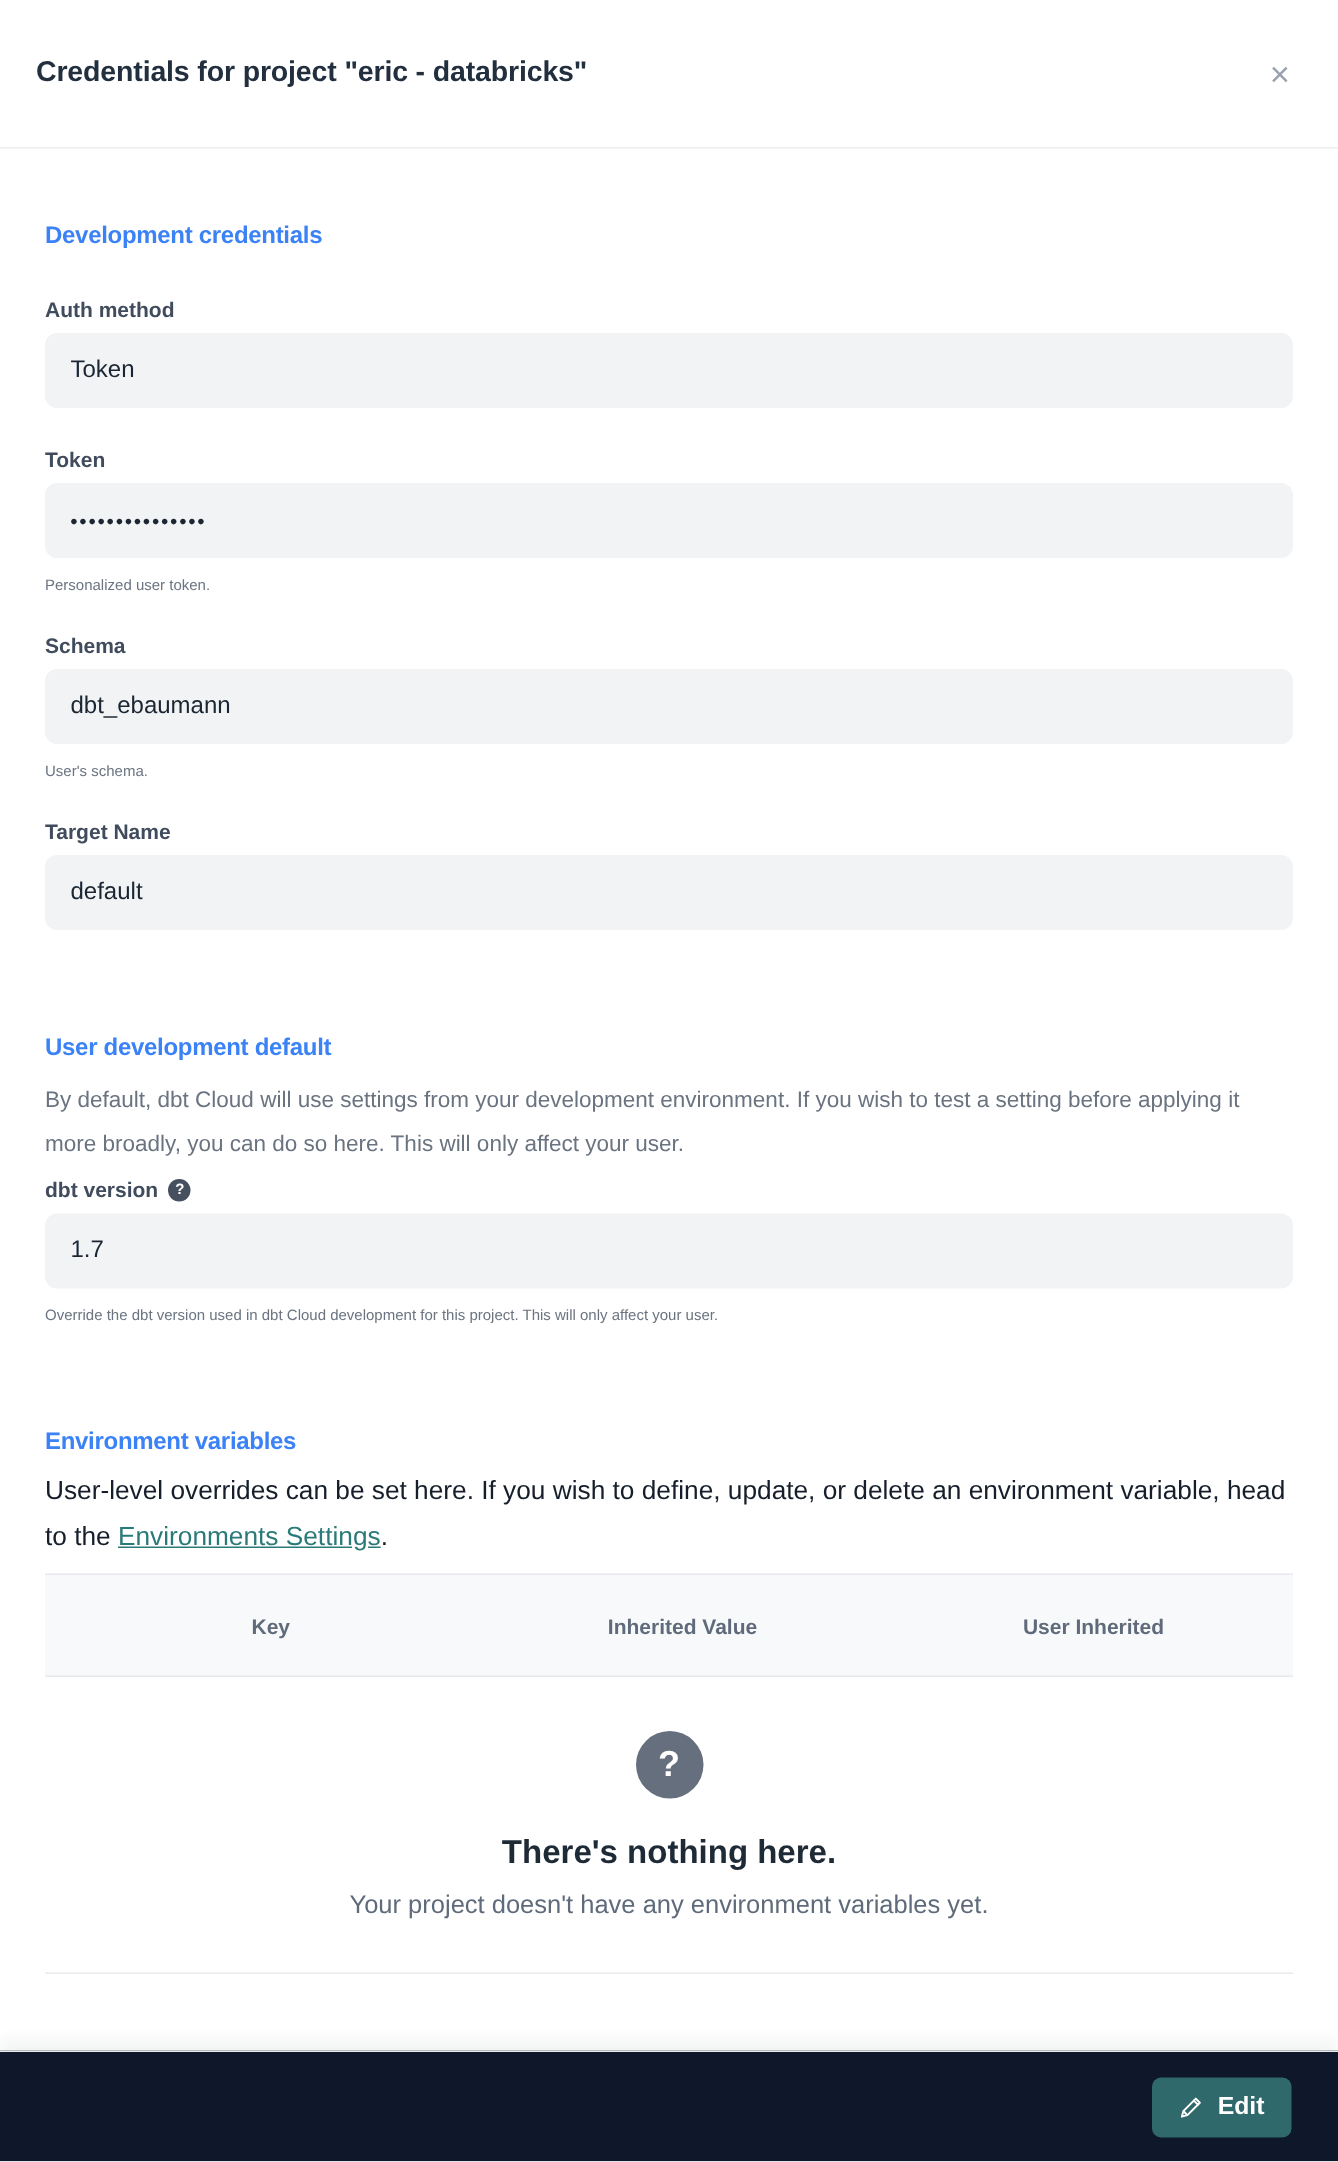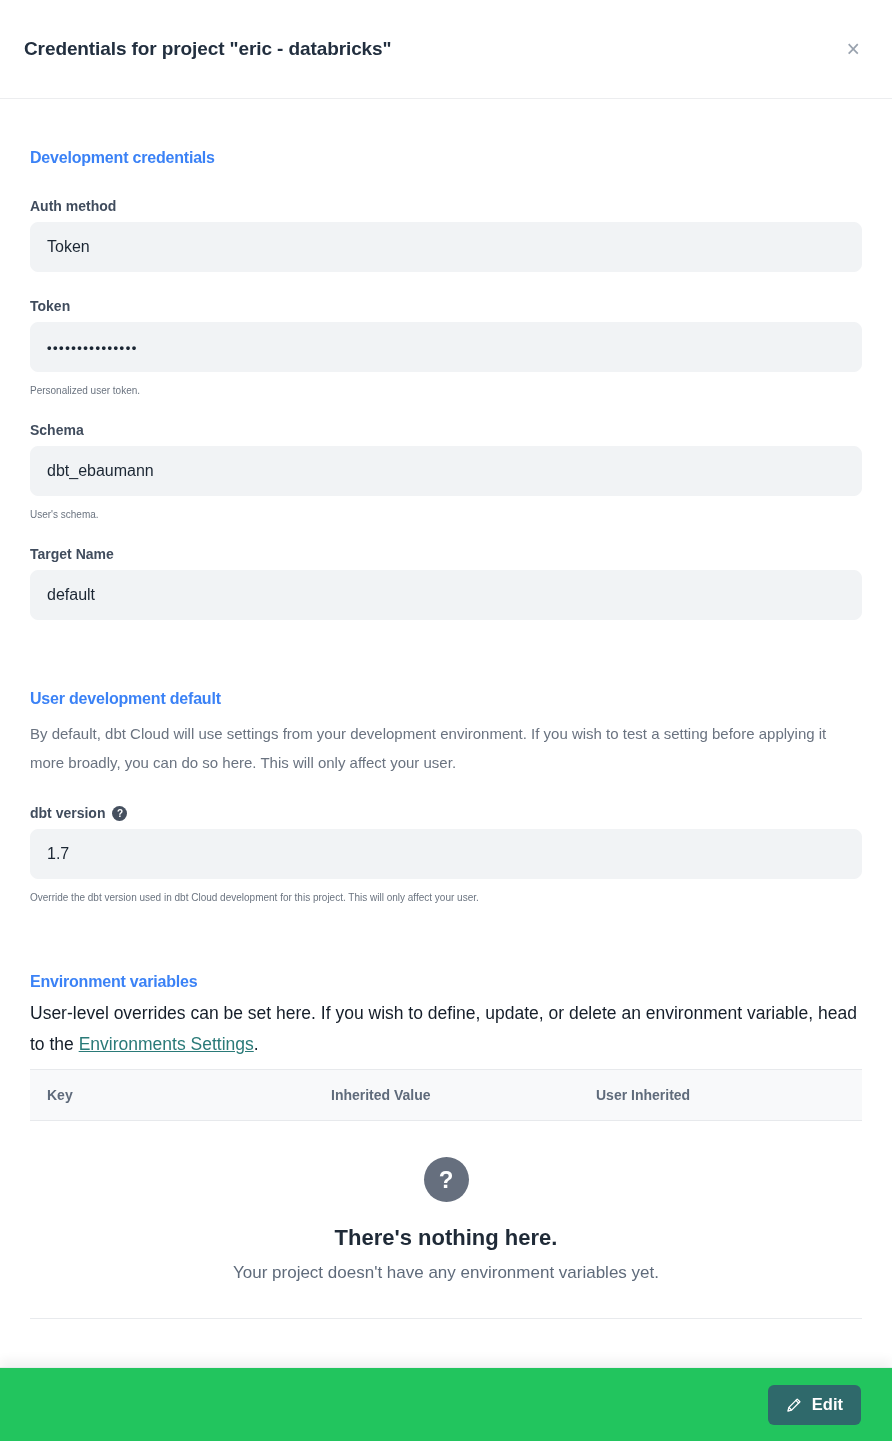--- a/index.html
+++ b/index.html
@@ -97,43 +97,44 @@
     border-radius: 50%;
     background: #46505f;
     color: #ffffff;
     font-size: 10px;
     font-weight: 700;
     display: inline-flex;
     align-items: center;
     justify-content: center;
     cursor: pointer;
   }
-  .field-group.tight { margin-top: 28px; }
+  .field-group.tight { margin-top: 8px; }
   
   .sec-env { margin-top: 70px; }
   .env-desc {
     margin-top: 7px;
     font-size: 17.5px;
     line-height: 31px;
     color: #151e2a;
   }
   .env-link {
     color: #2a7a78;
     text-decoration: underline;
     cursor: pointer;
   }
   .env-table-header {
     margin-top: 9px;
-    height: 52px;
+    height: 69px;
     display: grid;
     grid-template-columns: 284px 265px 1fr;
     align-items: center;
     background: #f8f9fa;
     border-top: 1px solid #e7e9ec;
     border-bottom: 1px solid #e7e9ec;
+    text-align: center;
   }
   .env-table-header .col {
     padding-left: 17px;
     font-size: 14px;
     font-weight: 700;
     color: #5f6b7b;
   }
   .empty-state { text-align: center; padding-top: 36px; }
   .empty-circle {
     width: 45px;
@@ -164,21 +165,21 @@
     border-top: 1px solid #e8eaed;
     margin-top: 35px;
   }
   
   .modal-footer {
     position: absolute;
     left: 0;
     right: 0;
     bottom: 0;
     height: 74px;
-    background: #22c55e;
+    background: #0f172a;
     border-top: 1px solid #e9ebee;
     box-shadow: 0 -7px 10px rgba(24, 32, 44, 0.055);
     display: flex;
     align-items: center;
     justify-content: flex-end;
     padding-right: 31px;
   }
   .edit-btn {
     height: 40px;
     padding: 0 18px;

